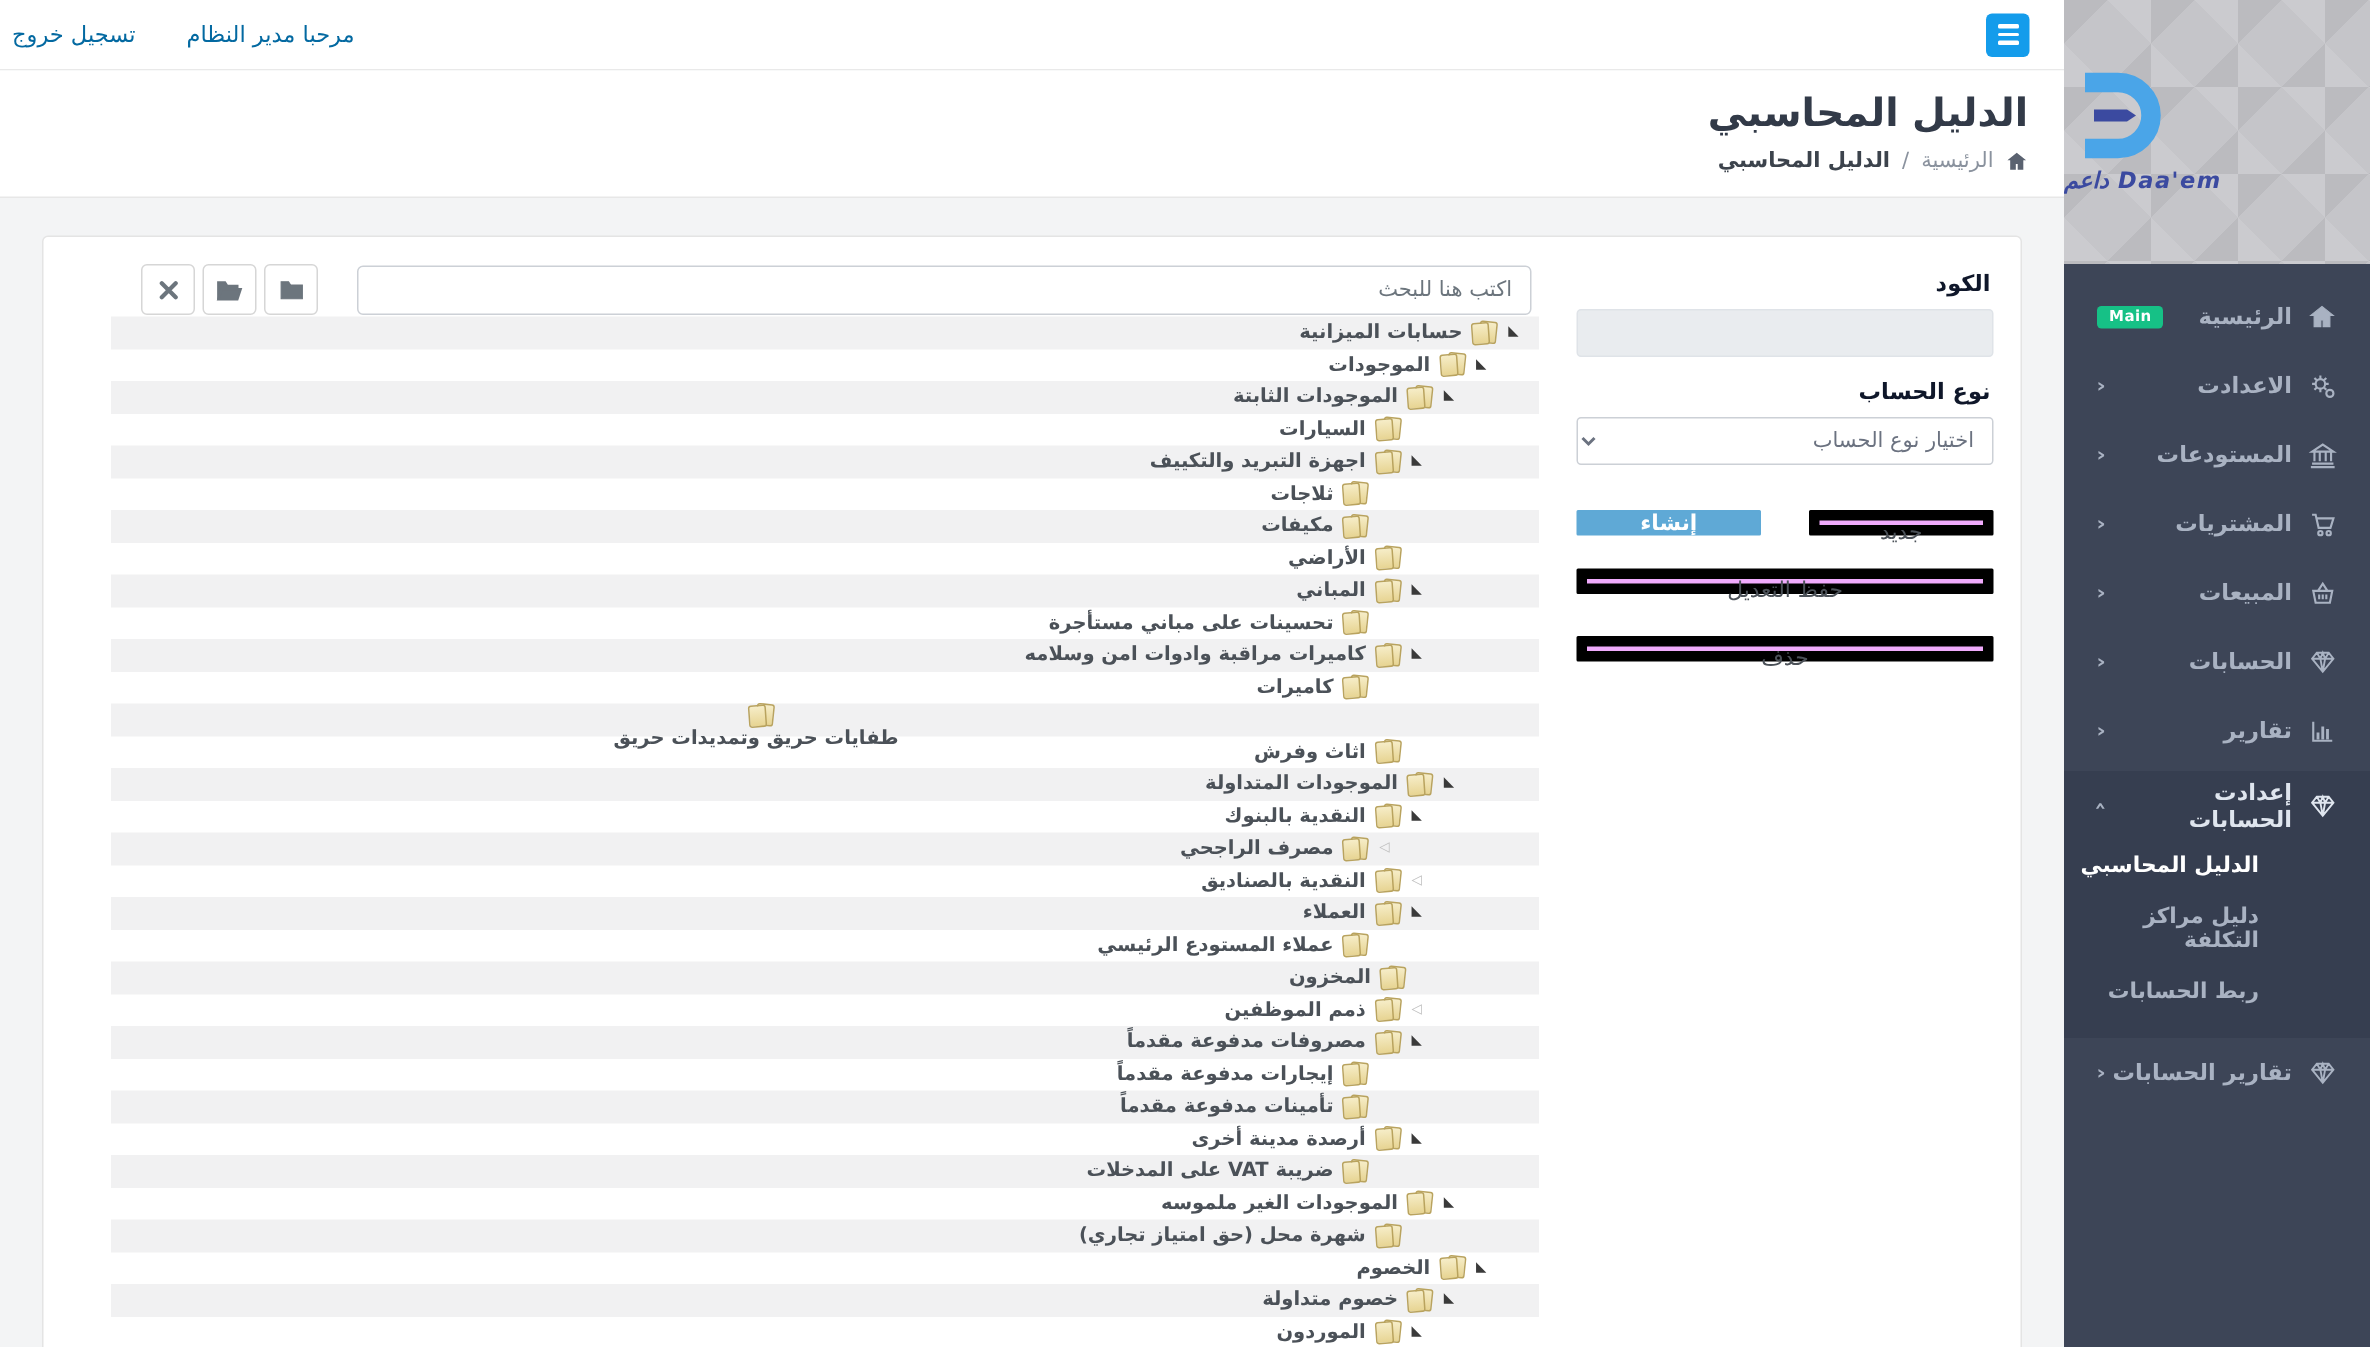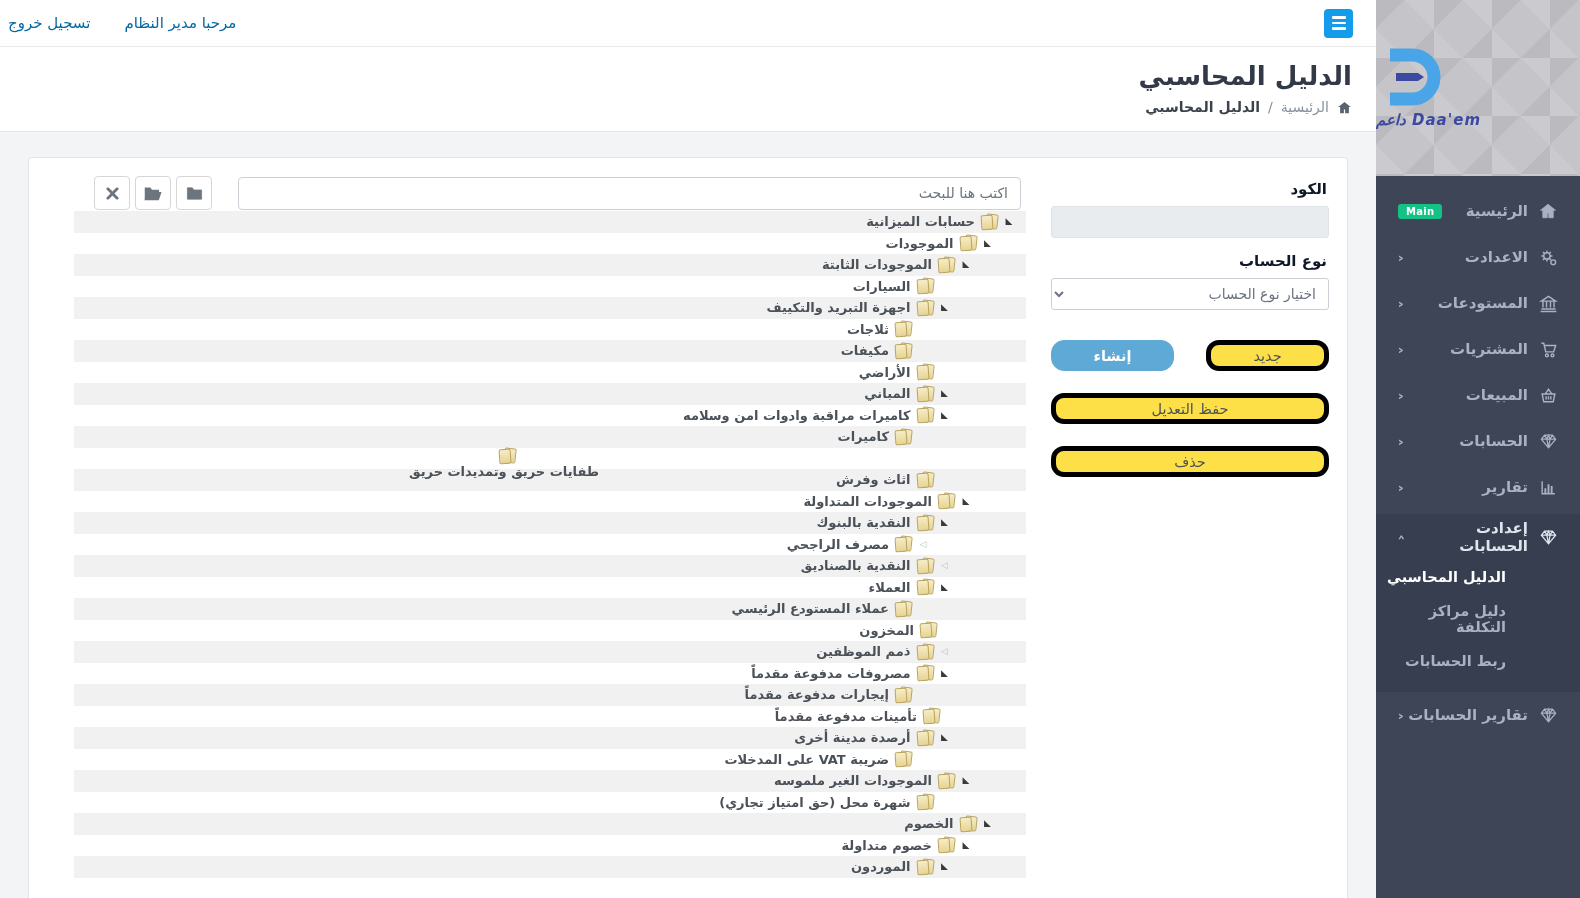--- a/index.html
+++ b/index.html
@@ -53,22 +53,22 @@
   .panel { background:#fff; border:1px solid #e4e4e4; border-radius:4px; padding:18px; height:1000px; display:flex; align-items:flex-start; }
 
   
   .form-col { width:278px; flex-shrink:0; }
   .form-label { display:block; font-size:15px; font-weight:bold; color:#0f172a; margin:4px 2px 8px; }
   .form-input { width:100%; height:32px; border:1px solid #ccd0d6; border-radius:3px; padding:0 10px; font-size:14px; color:#4b5158; font-family:inherit; }
   .form-input:disabled, .form-input.disabled { background:#e9ecef; border-color:#dfe3e8; }
   .form-select { width:100%; height:32px; border:1px solid #ccd0d6; border-radius:3px; font-size:14px; color:#6b7280; background:#fff; padding:0 8px; font-family:inherit; }
   .form-group { margin-bottom:14px; }
   .btn-row { display:flex; justify-content:space-between; margin-top:30px; }
-  .btn { height:31px; border-radius:13px; font-size:14.5px; font-family:inherit; cursor:pointer; }
-  .btn-outline { background:#fde047; border:5px solid #000000; color:#4b5158; }
+  .btn { height:17px; border-radius:1px; font-size:14.5px; font-family:inherit; cursor:pointer; }
+  .btn-outline { background:#f0abfc; border:7px solid #000000; color:#4b5158; }
   .btn-half { width:123px; }
   .btn-primary { background:#5fa9d6; border:1px solid #5fa9d6; color:#fff; font-weight:bold; }
   .btn-block { width:100%; margin-top:22px; }
 
   
   .tree-col { flex:1; margin-right:25px; margin-left:27px; min-width:0; }
   .tree-toolbar { display:flex; align-items:center; padding:0 5px 0 20px; margin-bottom:1px; }
   .search-input { flex:1; height:33px; border:1px solid #ccd0d6; border-radius:4px; padding:0 12px; font-size:14px; color:#4b5158; font-family:inherit; }
   .search-input::placeholder { color:#6c757d; }
   .tb-group { display:flex; gap:5px; margin-right:26px; }
@@ -311,20 +311,25 @@
               <div class="tree-row" style="padding-right: 70.5px;">
     <span class="arrow"></span>
     <span class="doc-icon"></span>
     <span class="node-label">الأراضي</span>
   </div>
               <div class="tree-row" style="padding-right: 70.5px;">
     <span class="arrow">◣</span>
     <span class="doc-icon"></span>
     <span class="node-label">المباني</span>
   </div>
+              <div class="tree-row" style="padding-right: 92px;">
+    <span class="arrow"></span>
+    <span class="doc-icon"></span>
+    <span class="node-label">تحسينات على مباني مستأجرة</span>
+  </div>
               <div class="tree-row" style="padding-right: 70.5px;">
     <span class="arrow">◣</span>
     <span class="doc-icon"></span>
     <span class="node-label">كاميرات مراقبة وادوات امن وسلامه</span>
   </div>
               <div class="tree-row" style="padding-right: 92px;">
     <span class="arrow"></span>
     <span class="doc-icon"></span>
     <span class="node-label">كاميرات</span>
   </div>
@@ -381,21 +386,21 @@
               <div class="tree-row" style="padding-right: 70.5px;">
     <span class="arrow">◣</span>
     <span class="doc-icon"></span>
     <span class="node-label">مصروفات مدفوعة مقدماً</span>
   </div>
               <div class="tree-row" style="padding-right: 92px;">
     <span class="arrow"></span>
     <span class="doc-icon"></span>
     <span class="node-label">إيجارات مدفوعة مقدماً</span>
   </div>
-              <div class="tree-row" style="padding-right: 64px;">
+              <div class="tree-row" style="padding-right: 92px;">
     <span class="arrow"></span>
     <span class="doc-icon"></span>
     <span class="node-label">تأمينات مدفوعة مقدماً</span>
   </div>
               <div class="tree-row" style="padding-right: 70.5px;">
     <span class="arrow">◣</span>
     <span class="doc-icon"></span>
     <span class="node-label">أرصدة مدينة أخرى</span>
   </div>
               <div class="tree-row" style="padding-right: 92px;">

